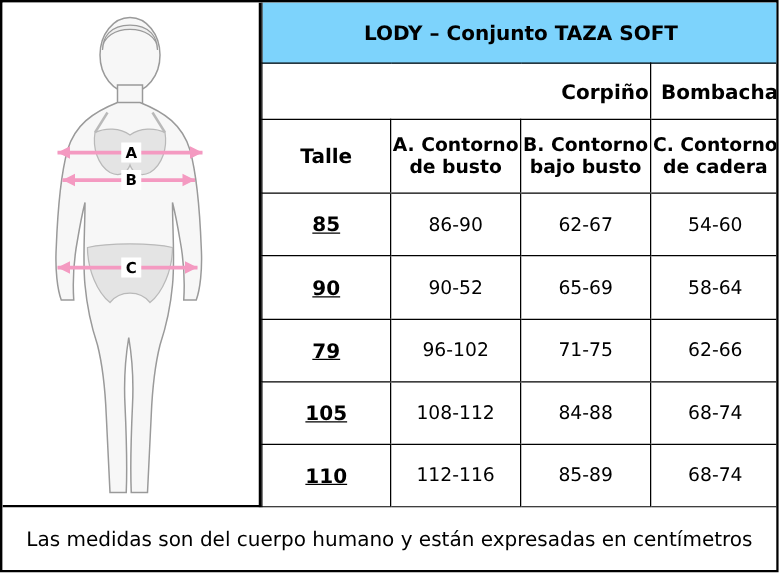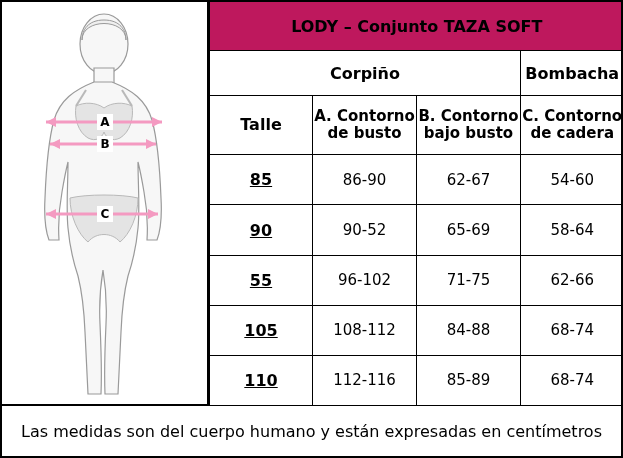--- a/index.html
+++ b/index.html
@@ -48,32 +48,33 @@
   #size-table td, #size-table th {
     border: 1px solid #000000;
     text-align: center;
     vertical-align: middle;
     font-size: 15px;
     color: #000000;
     font-weight: normal;
     padding: 2px 1px;
   }
   #size-table .title-cell {
-    background: #be185d;
+    background: #7dd3fc;
     font-weight: bold;
     font-size: 16px;
     height: 44px;
     border-top: none;
     border-right: none;
   }
   #size-table .group-head {
     font-weight: bold;
     font-size: 16px;
     height: 40px;
     border-right: none;
+    text-align: right;
   }
   #size-table .group-head.last {
     border-right: none;
   }
   #size-table .col-head {
     font-weight: bold;
     font-size: 15px;
     height: 54px;
     line-height: 1.15;
     border-right: none;
@@ -243,21 +244,21 @@
         <td>62-67</td>
         <td>54-60</td>
       </tr>
       <tr class="data-row">
         <td class="data-size">90</td>
         <td>90-52</td>
         <td>65-69</td>
         <td>58-64</td>
       </tr>
       <tr class="data-row">
-        <td class="data-size">55</td>
+        <td class="data-size">79</td>
         <td>96-102</td>
         <td>71-75</td>
         <td>62-66</td>
       </tr>
       <tr class="data-row">
         <td class="data-size">105</td>
         <td>108-112</td>
         <td>84-88</td>
         <td>68-74</td>
       </tr>

